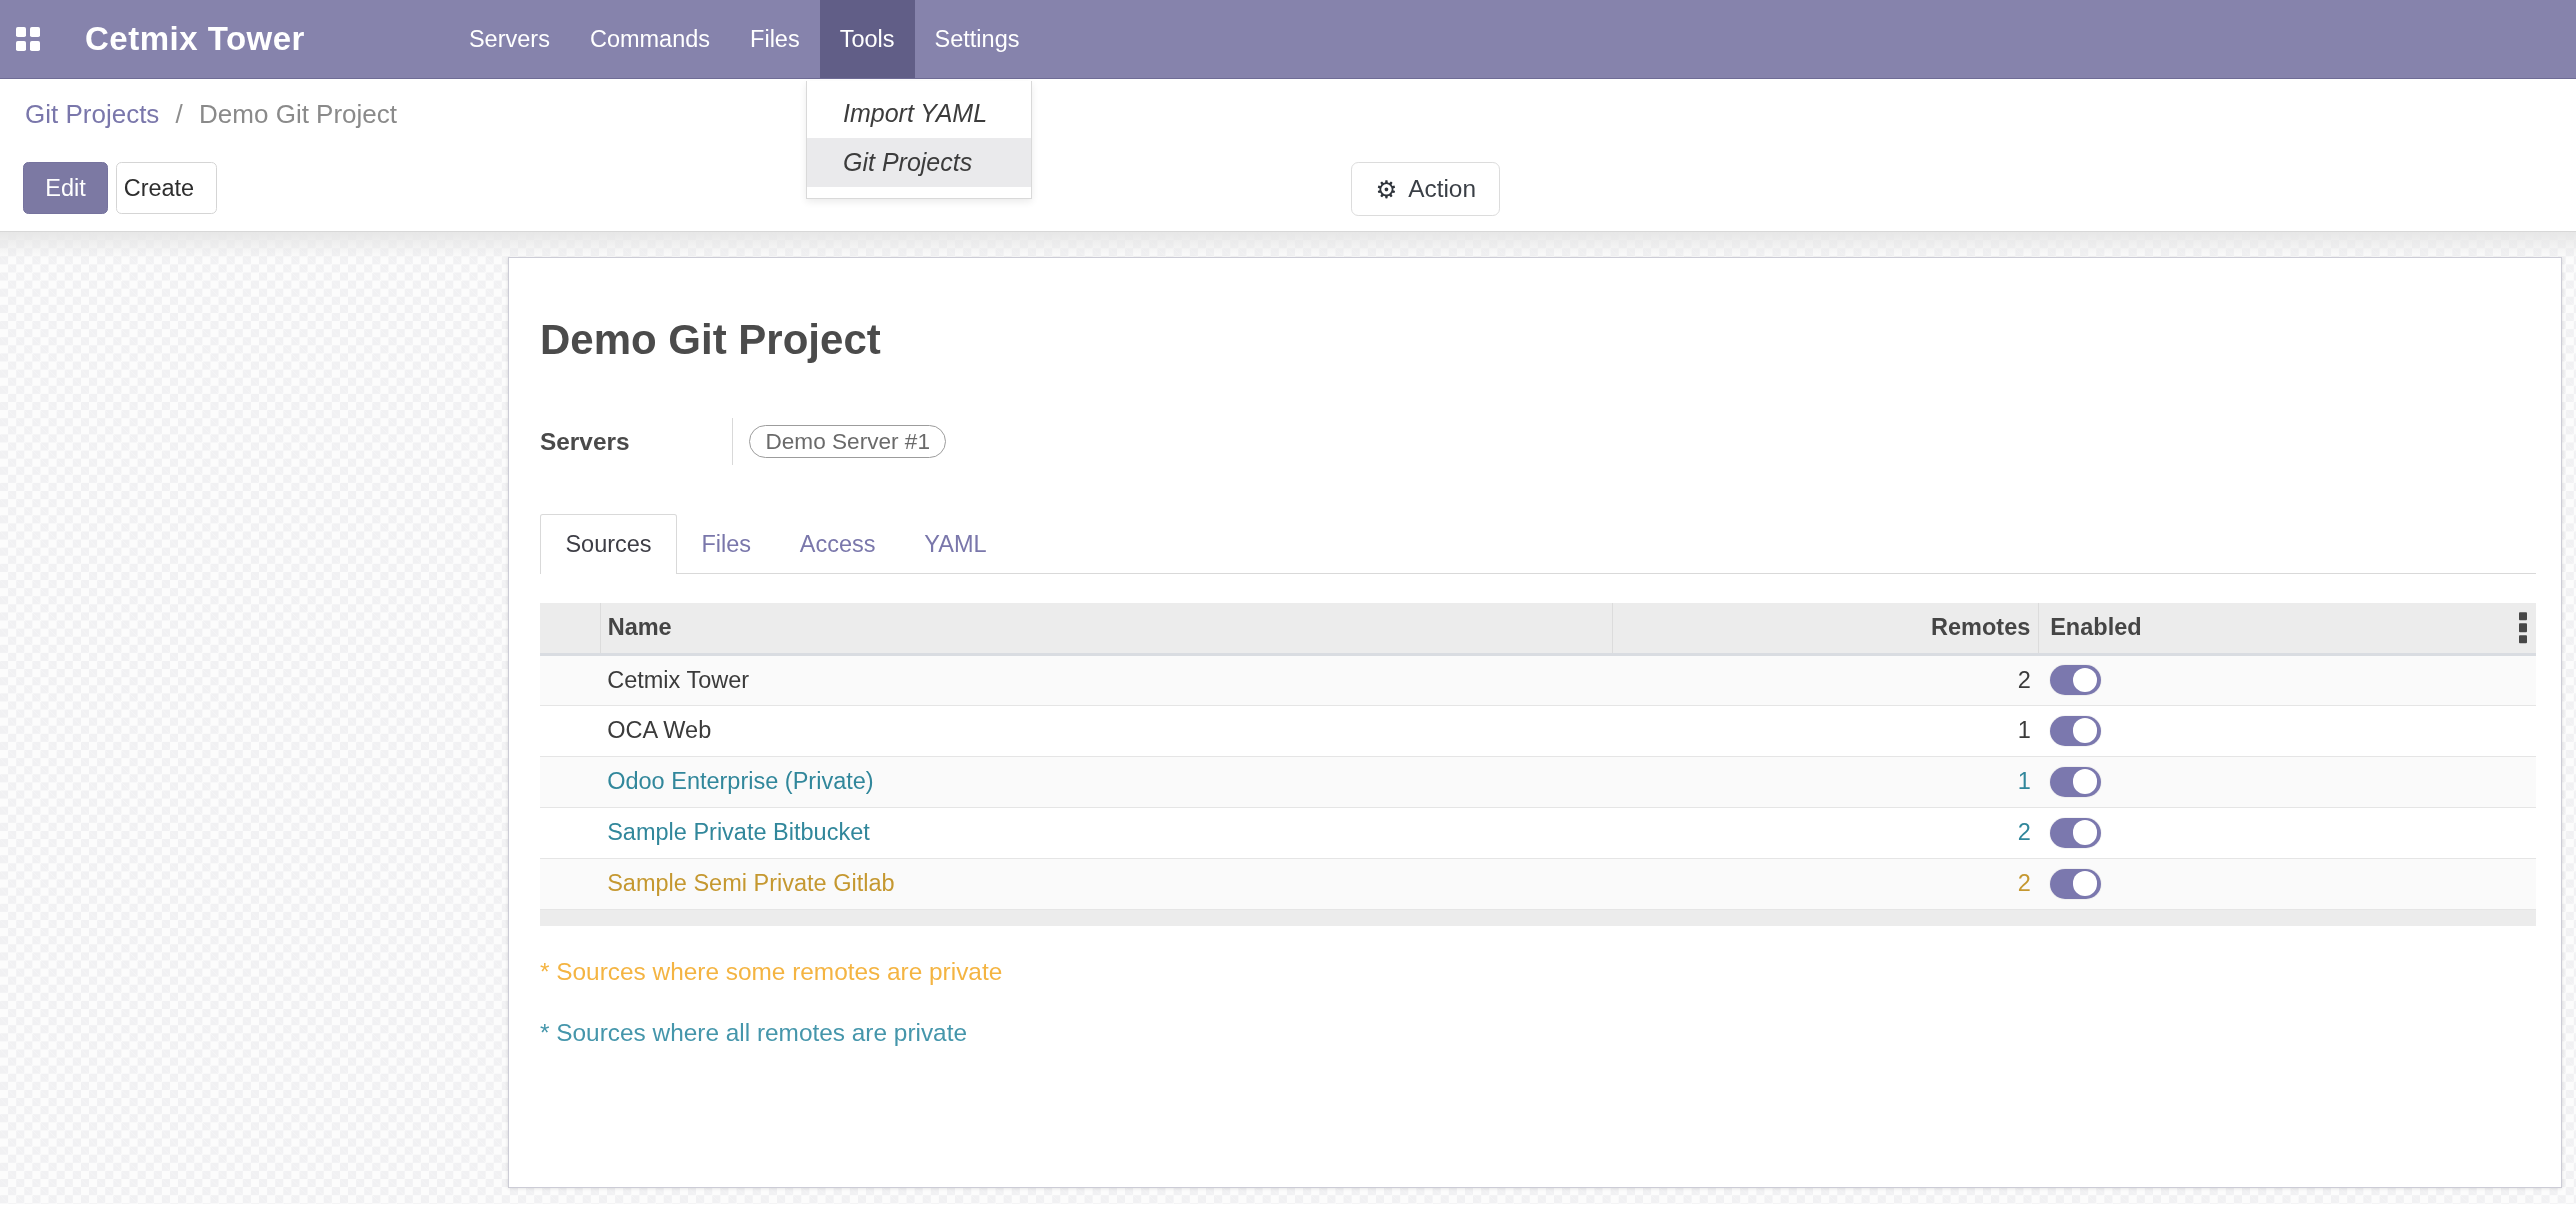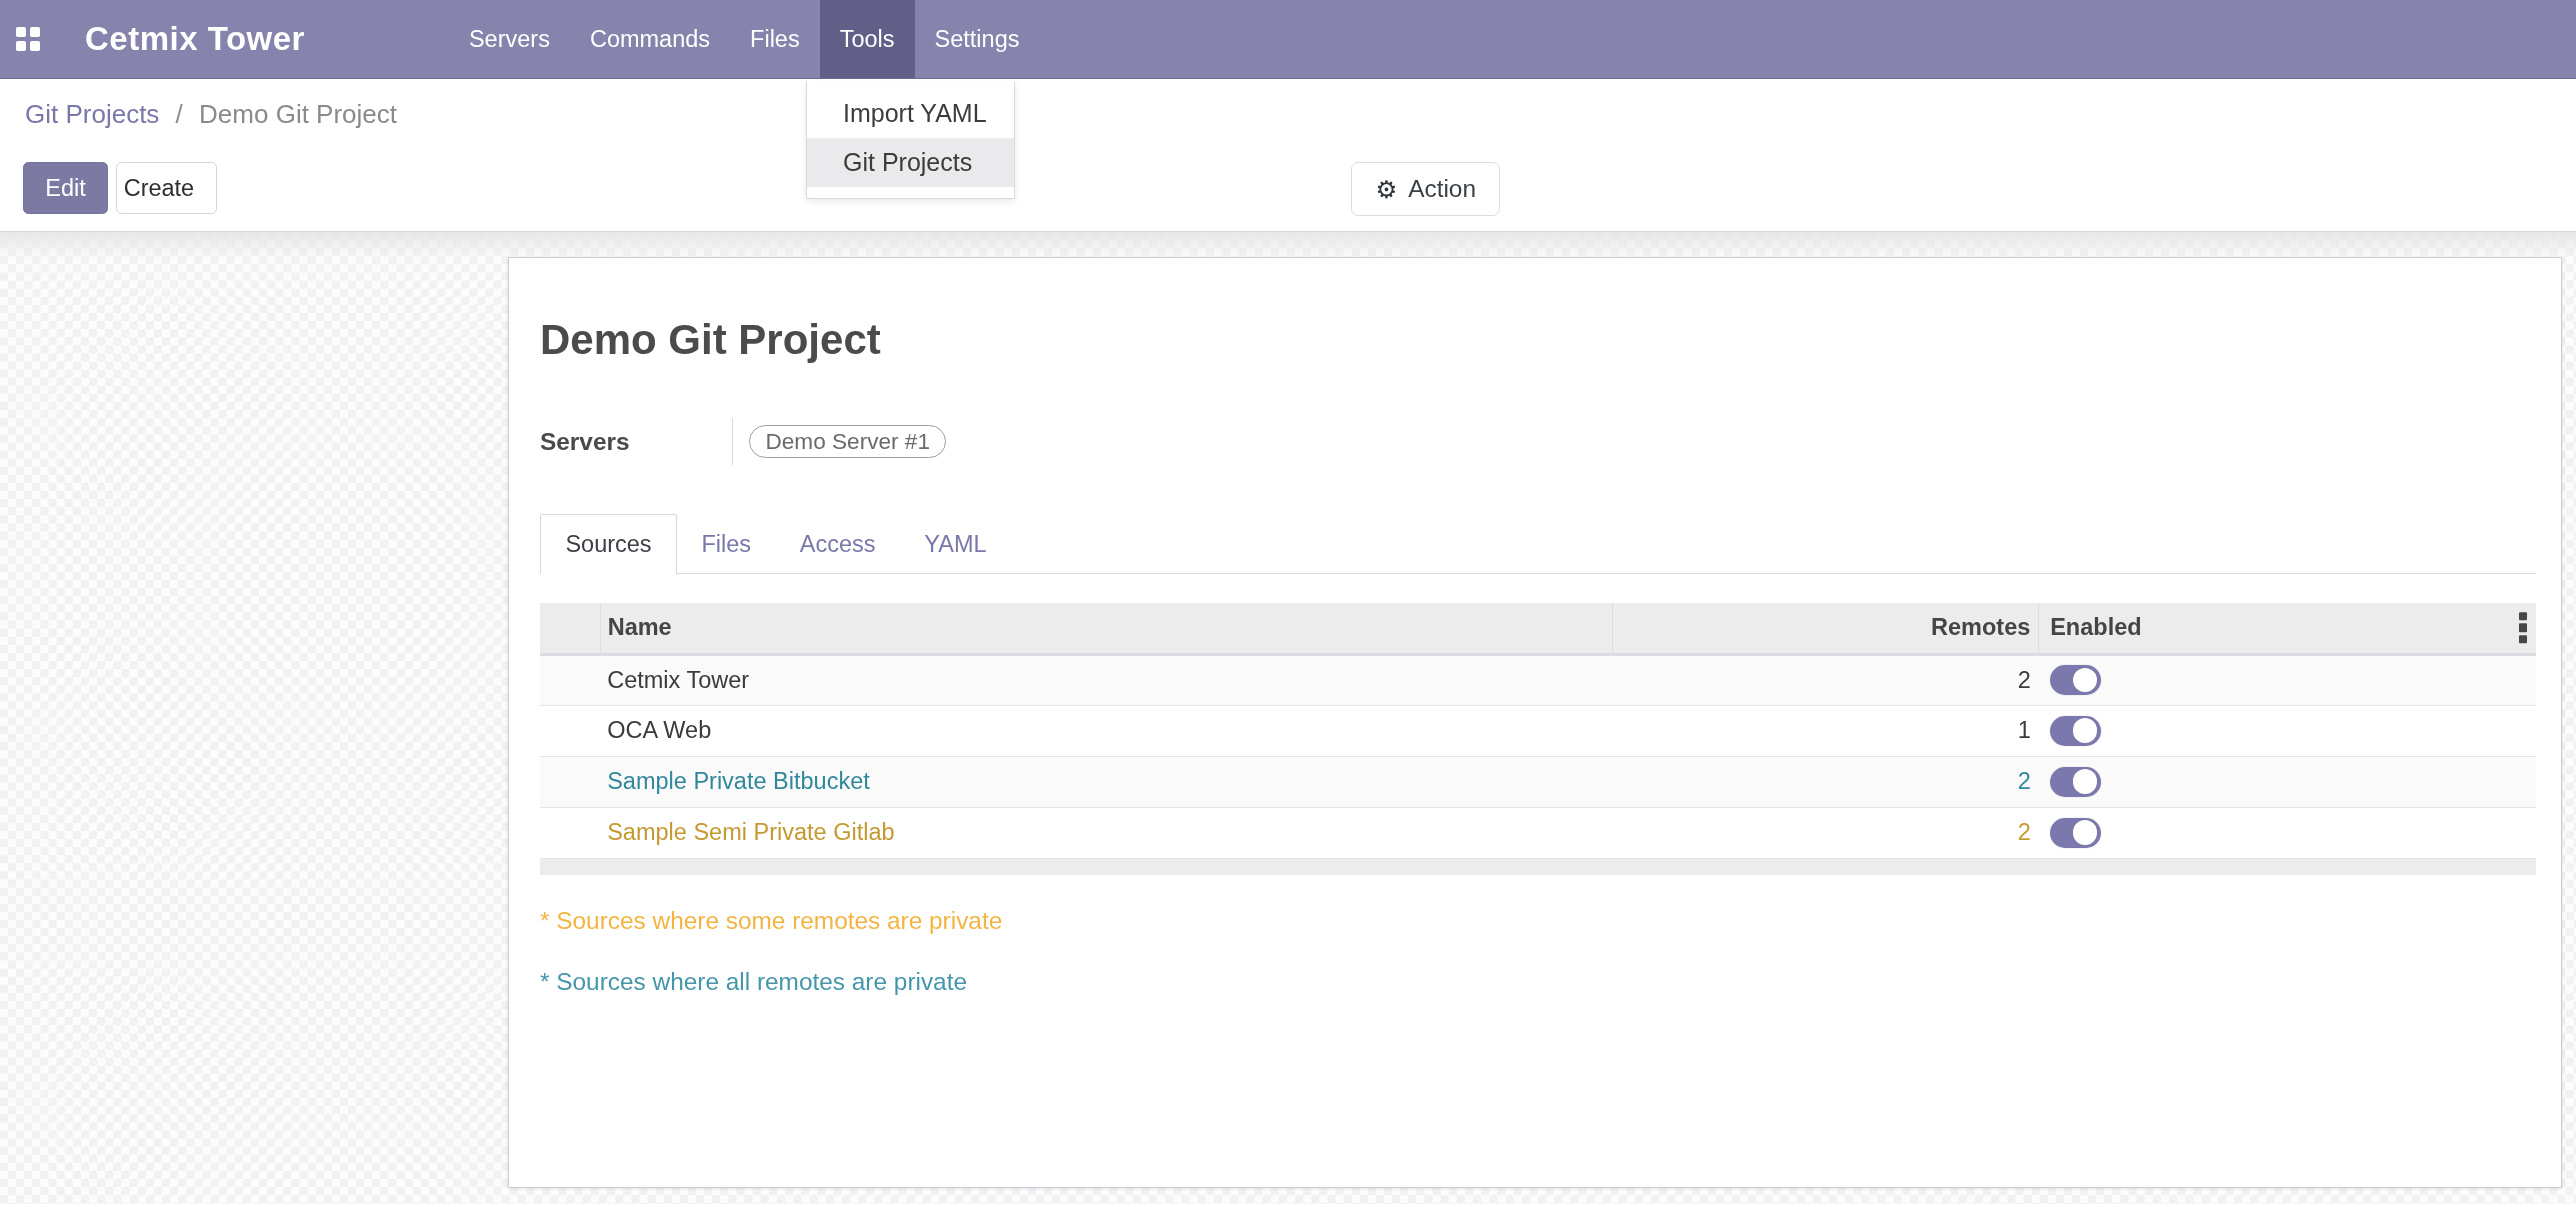--- a/index.html
+++ b/index.html
@@ -29,23 +29,23 @@
   .btn { font-size:23.5px; height:52px; display:inline-flex; align-items:center;
     padding:0 21.7px; border-radius:5.4px; cursor:pointer; border:0.9px solid transparent; }
   .btn-primary { background:#7c79a3; border-color:#76739e; color:#fff; }
   .btn-default { background:#fff; border-color:#d5d5d5; color:#2e2e2e;padding-left:7px; }
   .action-btn { position:absolute; left:1351px; top:83px; height:54px; background:#fff;
     border:0.9px solid #dcdcdc; border-radius:7.2px; display:inline-flex; align-items:center;
     padding:0 23.5px; font-size:24.4px; color:#3a3f46; cursor:pointer; }
   .action-btn .gear { font-size:24.4px; margin-right:10.8px; color:#2f343b; }
 
   
-  .dropdown { position:absolute; left:806px; top:81px; width:209px; background:#fff;
+  .dropdown { position:absolute; left:806px; top:81px; width:226px; background:#fff;
     border:0.9px solid #d9d9d9; border-top:none; box-shadow:0 2.7px 7.2px rgba(0,0,0,.08);
-    padding:8.1px 0 10.8px 0; z-index:60; }
+    padding:8.1px 0 10.8px 0; z-index:60;font-style:italic; }
   .dropdown-item { font-size:25px; color:#3c3c3c; padding:10px 9px 10px 36px; cursor:pointer; }
   .dropdown-item.hover { background:#eaeaec; }
 
   
   .content { position:relative; height:972px;
     background-color:#fcfcfc;
     background-image:
       linear-gradient(45deg,#f1f1f3 25%,transparent 25%,transparent 75%,#f1f1f3 75%),
       linear-gradient(45deg,#f1f1f3 25%,transparent 25%,transparent 75%,#f1f1f3 75%);
     background-size:16.2px 16.2px; background-position:0 0,8.1px 8.1px; }
@@ -188,20 +188,26 @@
           <td class="col-enabled"><span class="toggle"></span></td>
         </tr>
         <tr>
           <td class="col-selector"></td>
           <td class="col-name" style="color: rgb(59, 59, 59);">OCA Web</td>
           <td class="col-remotes" style="color: rgb(59, 59, 59);">1</td>
           <td class="col-enabled"><span class="toggle"></span></td>
         </tr>
         <tr>
           <td class="col-selector"></td>
+          <td class="col-name" style="color: rgb(49, 135, 155);">Odoo Enterprise (Private)</td>
+          <td class="col-remotes" style="color: rgb(49, 135, 155);">1</td>
+          <td class="col-enabled"><span class="toggle"></span></td>
+        </tr>
+        <tr>
+          <td class="col-selector"></td>
           <td class="col-name" style="color: rgb(49, 135, 155);">Sample Private Bitbucket</td>
           <td class="col-remotes" style="color: rgb(49, 135, 155);">2</td>
           <td class="col-enabled"><span class="toggle"></span></td>
         </tr>
         <tr>
           <td class="col-selector"></td>
           <td class="col-name" style="color: rgb(197, 152, 48);">Sample Semi Private Gitlab</td>
           <td class="col-remotes" style="color: rgb(197, 152, 48);">2</td>
           <td class="col-enabled"><span class="toggle"></span></td>
         </tr>

